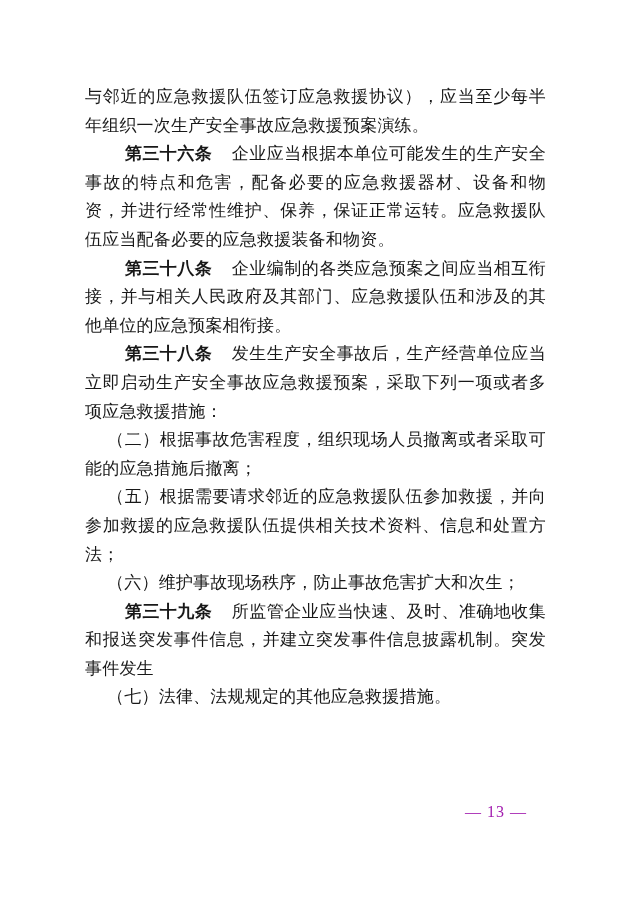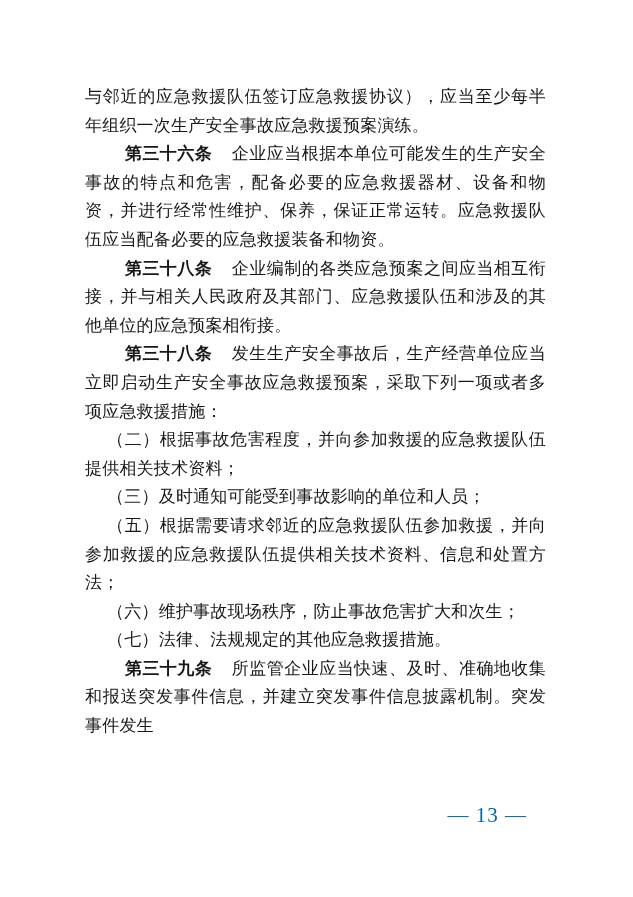--- a/index.html
+++ b/index.html
@@ -36,36 +36,35 @@
   .para.continuation { text-indent: 0; }
   .term {
     font-weight: 700;
     font-family: Liberation Serif, serif;
     margin-right: 1.15em;
   }
   .page-number {
     position: absolute;
     top: 803px;
     right: 106px;
-    font-size: 21px;
+    font-size: 16px;
     letter-spacing: 1px;
-    color: #0369a1;
+    color: #a21caf;
     white-space: pre;
   }
 </style>
 </head>
 <body>
 
 <div class="page">
   <main class="text-block" id="paragraphs">
       <p class="para continuation"><span>与邻近的应急救援队伍签订应急救援协议），应当至少每半年组织一次生产安全事故应急救援预案演练。</span></p>
       <p class="para article"><span class="term">第三十六条</span><span>企业应当根据本单位可能发生的生产安全事故的特点和危害，配备必要的应急救援器材、设备和物资，并进行经常性维护、保养，保证正常运转。应急救援队伍应当配备必要的应急救援装备和物资。</span></p>
       <p class="para article"><span class="term">第三十八条</span><span>企业编制的各类应急预案之间应当相互衔接，并与相关人民政府及其部门、应急救援队伍和涉及的其他单位的应急预案相衔接。</span></p>
       <p class="para article"><span class="term">第三十八条</span><span>发生生产安全事故后，生产经营单位应当立即启动生产安全事故应急救援预案，采取下列一项或者多项应急救援措施：</span></p>
-      <p class="para item"><span>（二）根据事故危害程度，并向参加救援的应急救援队伍提供相关技术资料；</span></p>
-      <p class="para item"><span>（三）及时通知可能受到事故影响的单位和人员；</span></p>
+      <p class="para item"><span>（二）根据事故危害程度，组织现场人员撤离或者采取可能的应急措施后撤离；</span></p>
       <p class="para item"><span>（五）根据需要请求邻近的应急救援队伍参加救援，并向参加救援的应急救援队伍提供相关技术资料、信息和处置方法；</span></p>
       <p class="para item"><span>（六）维护事故现场秩序，防止事故危害扩大和次生；</span></p>
+      <p class="para article"><span class="term">第三十九条</span><span>所监管企业应当快速、及时、准确地收集和报送突发事件信息，并建立突发事件信息披露机制。突发事件发生</span></p>
       <p class="para item"><span>（七）法律、法规规定的其他应急救援措施。</span></p>
-      <p class="para article"><span class="term">第三十九条</span><span>所监管企业应当快速、及时、准确地收集和报送突发事件信息，并建立突发事件信息披露机制。突发事件发生</span></p>
     </main>
   <div class="page-number">— 13 —</div>
 </div>
 
 </body></html>

